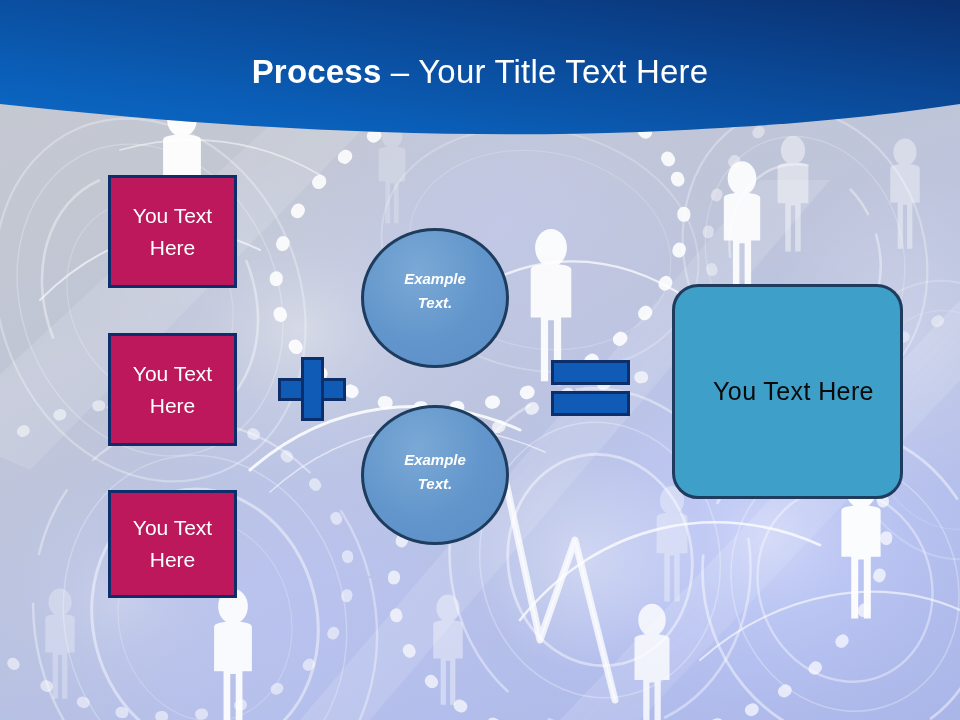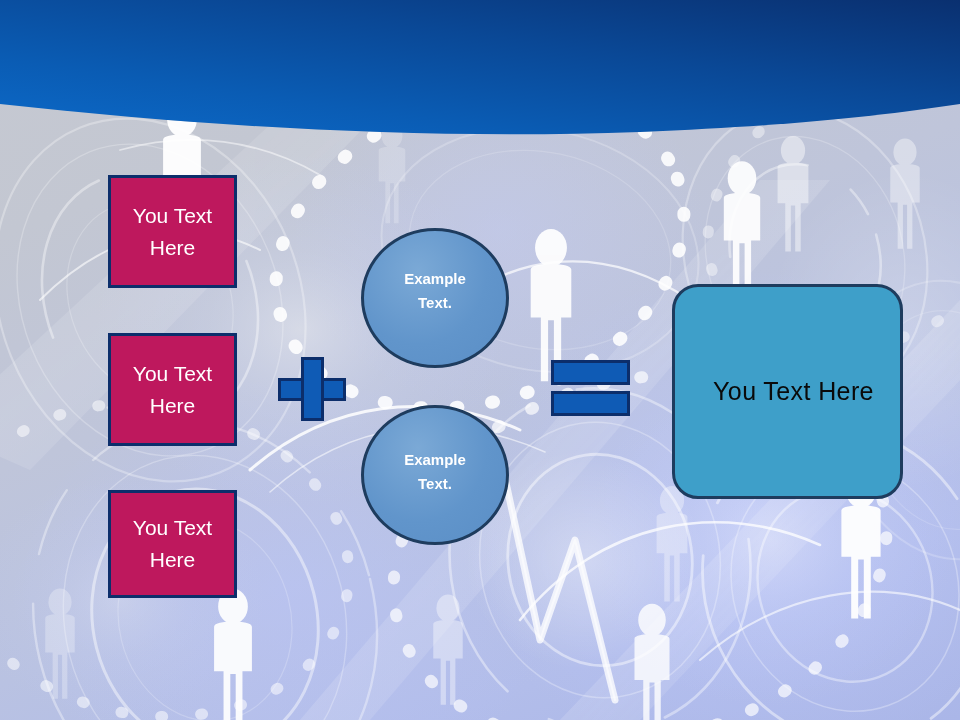--- a/index.html
+++ b/index.html
@@ -84,20 +84,21 @@
     height: 140px;
     border-radius: 50%;
     background: radial-gradient(ellipse at 38% 30%, #7BA9D6 0%, #6195CB 55%, #5A8EC6 100%);
     border: 3px solid #1E3C5E;
     box-sizing: border-box;
     display: flex;
     justify-content: center;
     color: #ffffff;
     font-size: 15px;
     font-weight: bold;
+    font-style: italic;
     line-height: 24px;
     text-align: center;
   }
   #circle-1 { top: 228px; align-items: flex-start; padding-top: 36px; }
   #circle-2 { top: 405px; align-items: center; padding-bottom: 6px; }
   .circle .c-label { display: block; width: 100%; }
 
   
   #plus-sign {
     position: absolute;
@@ -299,20 +300,23 @@
       <linearGradient id="hdrGrad" x1="0" y1="1" x2="1" y2="0">
         <stop offset="0%" stop-color="#0C6AC9"></stop>
         <stop offset="28%" stop-color="#0A5CB4"></stop>
         <stop offset="62%" stop-color="#0A4896"></stop>
         <stop offset="100%" stop-color="#0A3070"></stop>
       </linearGradient>
     </defs>
     <path d="M0,0 L960,0 L960,104 C880,116 790,126 640,132 C420,140 200,126 0,104 Z" fill="url(#hdrGrad)"></path>
   </svg>
 
+  <div id="title-text">
+    <span class="t-strong">Process</span><span class="t-dash"> – </span><span class="t-rest">Your Title Text Here</span>
+  </div>
 
   <div class="left-box" id="left-box-1">
     <span class="lb-label">
       <span>You Text</span><br>
       <span>Here</span>
     </span>
   </div>
 
   <div class="left-box" id="left-box-2">
     <span class="lb-label">

